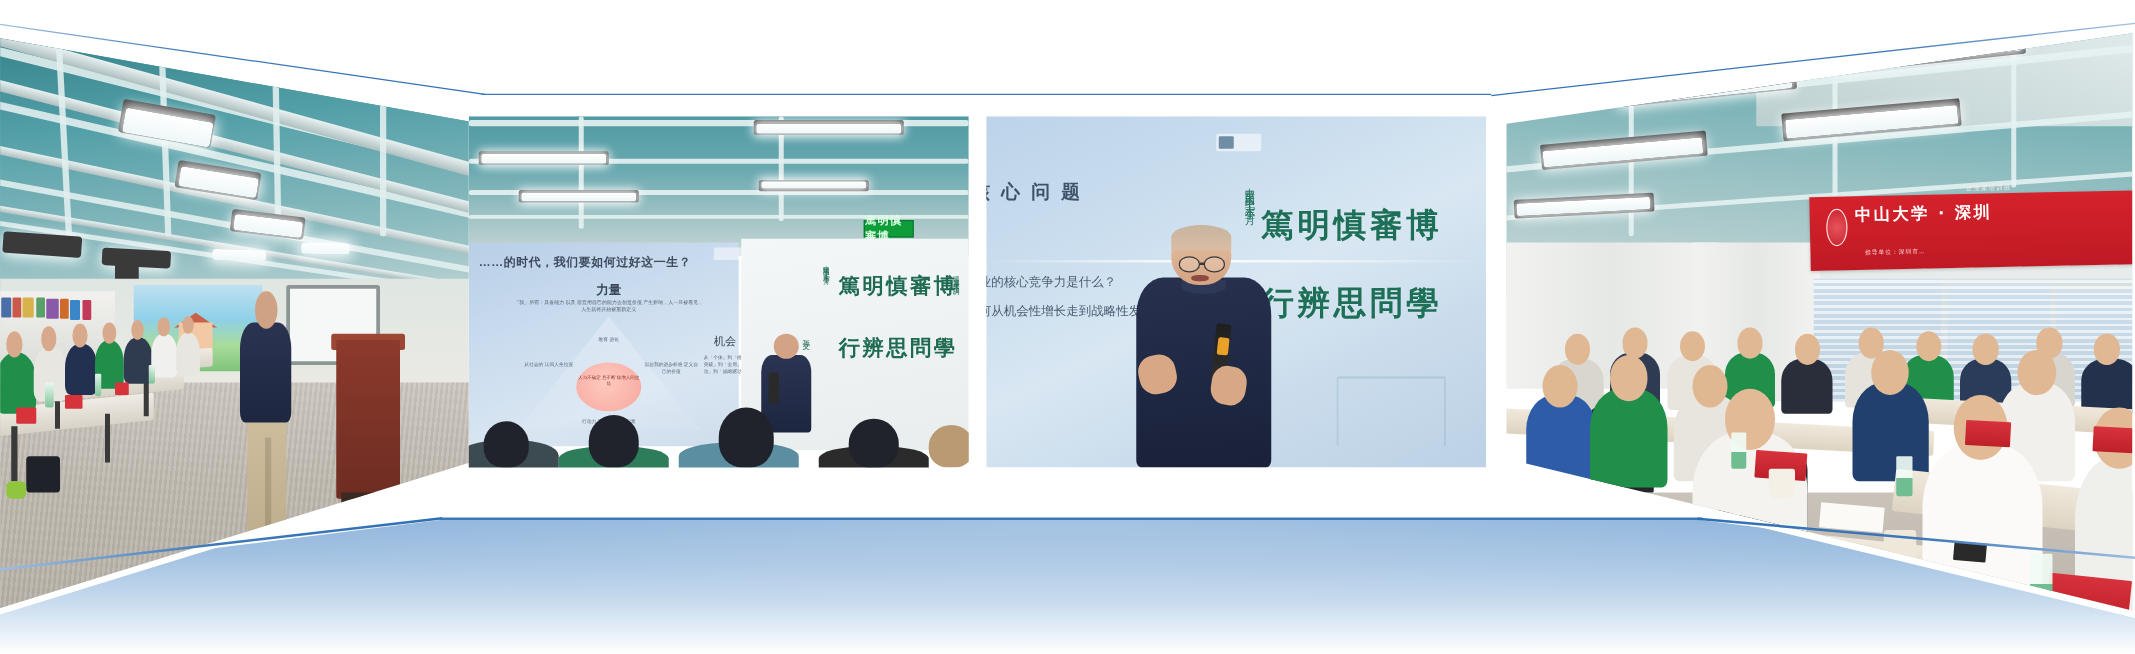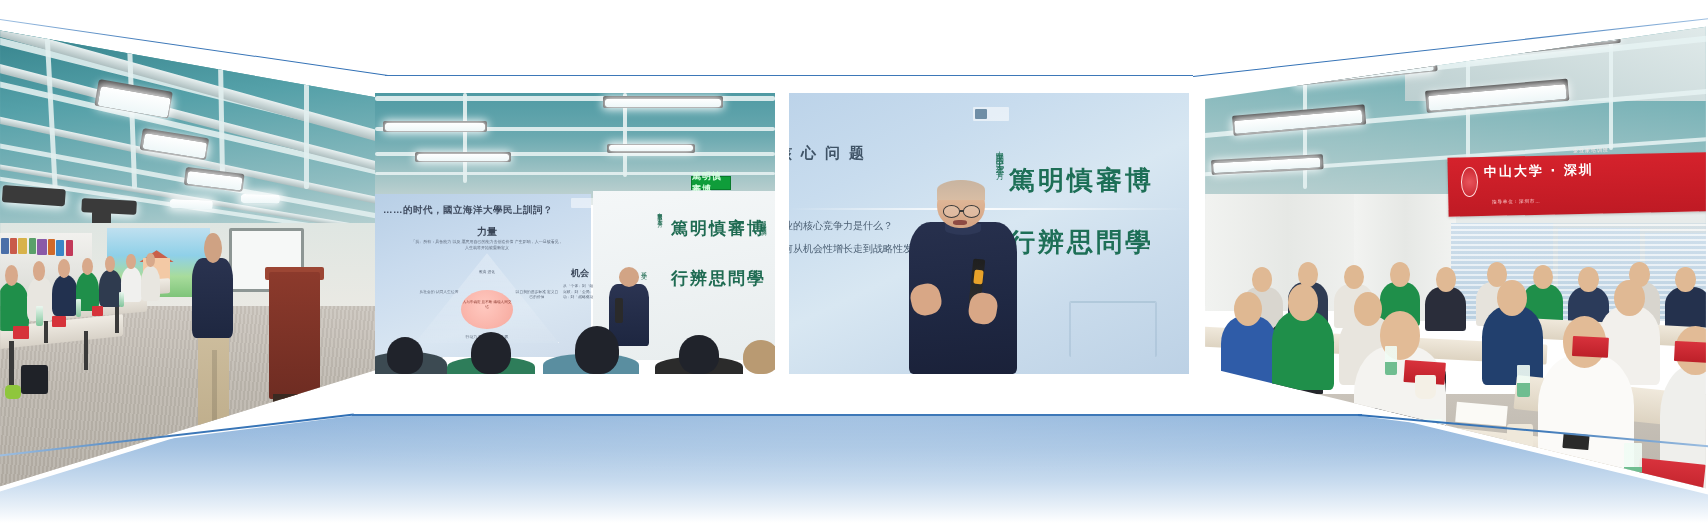--- a/index.html
+++ b/index.html
@@ -169,21 +169,21 @@
   #s2 .tri { position:absolute; left:10%; top:57%; width:36%; height:32%;
     border-left:1px solid rgba(255,255,255,0.85);
     border-right:1px solid rgba(255,255,255,0.85);
     clip-path:polygon(50% 0,100% 100%,0 100%);
     background:linear-gradient(180deg,rgba(255,255,255,0.28),rgba(255,255,255,0.05)); }
   #s2 .tri-circle { position:absolute; left:21.5%; top:70%; width:13%; height:14%;
     background:radial-gradient(circle at 45% 40%,#ffc9c0,#f6a79c); border-radius:50%; }
   #s2 .tri-circle-text { position:absolute; left:21.5%; top:73.5%; width:13%; text-align:center;
     color:#8a3a30; font-size:3.6px; line-height:1.5; }
   #s2 .tri-lbl { position:absolute; color:#5a6678; font-size:3.8px; text-align:center; line-height:1.4; }
-  #s2 .slide-right { position:absolute; left:49%; top:62%; color:#3a4658; font-size:9px; font-weight:bold; }
+  #s2 .slide-right { position:absolute; left:49%; top:62%; color:#3a4658; font-size:9px; font-weight:normal; }
   #s2 .slide-right-sub { position:absolute; left:47%; top:68%; width:14%; color:#5a6678; font-size:3.8px; line-height:1.5; }
   #s2 .logo-mark { position:absolute; left:49%; top:37.5%; width:6%; height:3.5%;
     background:rgba(255,255,255,0.5); border-radius:1px; }
   #s2 .board { position:absolute; left:54.5%; top:35%; width:45.5%; height:60%;
     background:linear-gradient(170deg,#f4f7f8,#e8edee); }
   #s2 .calli { position:absolute; color:#1f6b52; font-weight:bold;
     font-family:"DejaVu Serif", serif; letter-spacing:2px; }
   #s2 .calli-small { position:absolute; color:#1f6b52; font-family:"DejaVu Serif", serif;
     font-size:5px; writing-mode:vertical-rl; letter-spacing:1px; }
   #s2 .sp2-head { position:absolute; left:61%; top:62%; width:5%; height:7%; background:#d2a485; border-radius:50%; }
@@ -411,21 +411,21 @@
         <div class="lamp2" style="left:10.5%;top:21.7%;width:23%;height:2.4%;"></div>
         <div class="lamphouse2" style="left:58%;top:18%;width:22%;height:3.4%;"></div>
         <div class="lamp2" style="left:58.5%;top:18.6%;width:21%;height:2.2%;"></div>
 
         <div class="exit">
           <span class="exit-glyph">篤明慎審博</span>
         </div>
 
         <div class="screen"></div>
         <div class="logo-mark"></div>
-        <div class="slide-title nowrap">……的时代，國立海洋大學民上訓詞？</div>
+        <div class="slide-title nowrap">……的时代，我们要如何过好这一生？</div>
         <div class="slide-h1">力量</div>
         <div class="slide-sub">「我」所有：具备能力 以及 愿意用自己的能力去创造价值 产生影响，人一旦被看见，人生就将开始被重新定义</div>
         <div class="tri"></div>
         <div class="tri-lbl" style="left:23%;top:63%;width:10%;">教育
 进化</div>
         <div class="tri-lbl" style="left:11%;top:70%;width:10%;">从社会的
 认同人生位置</div>
         <div class="tri-lbl" style="left:35%;top:70%;width:11%;">以自我的进步标准
 定义自己的价值</div>
         <div class="tri-lbl" style="left:18%;top:86%;width:20%;">行动力

